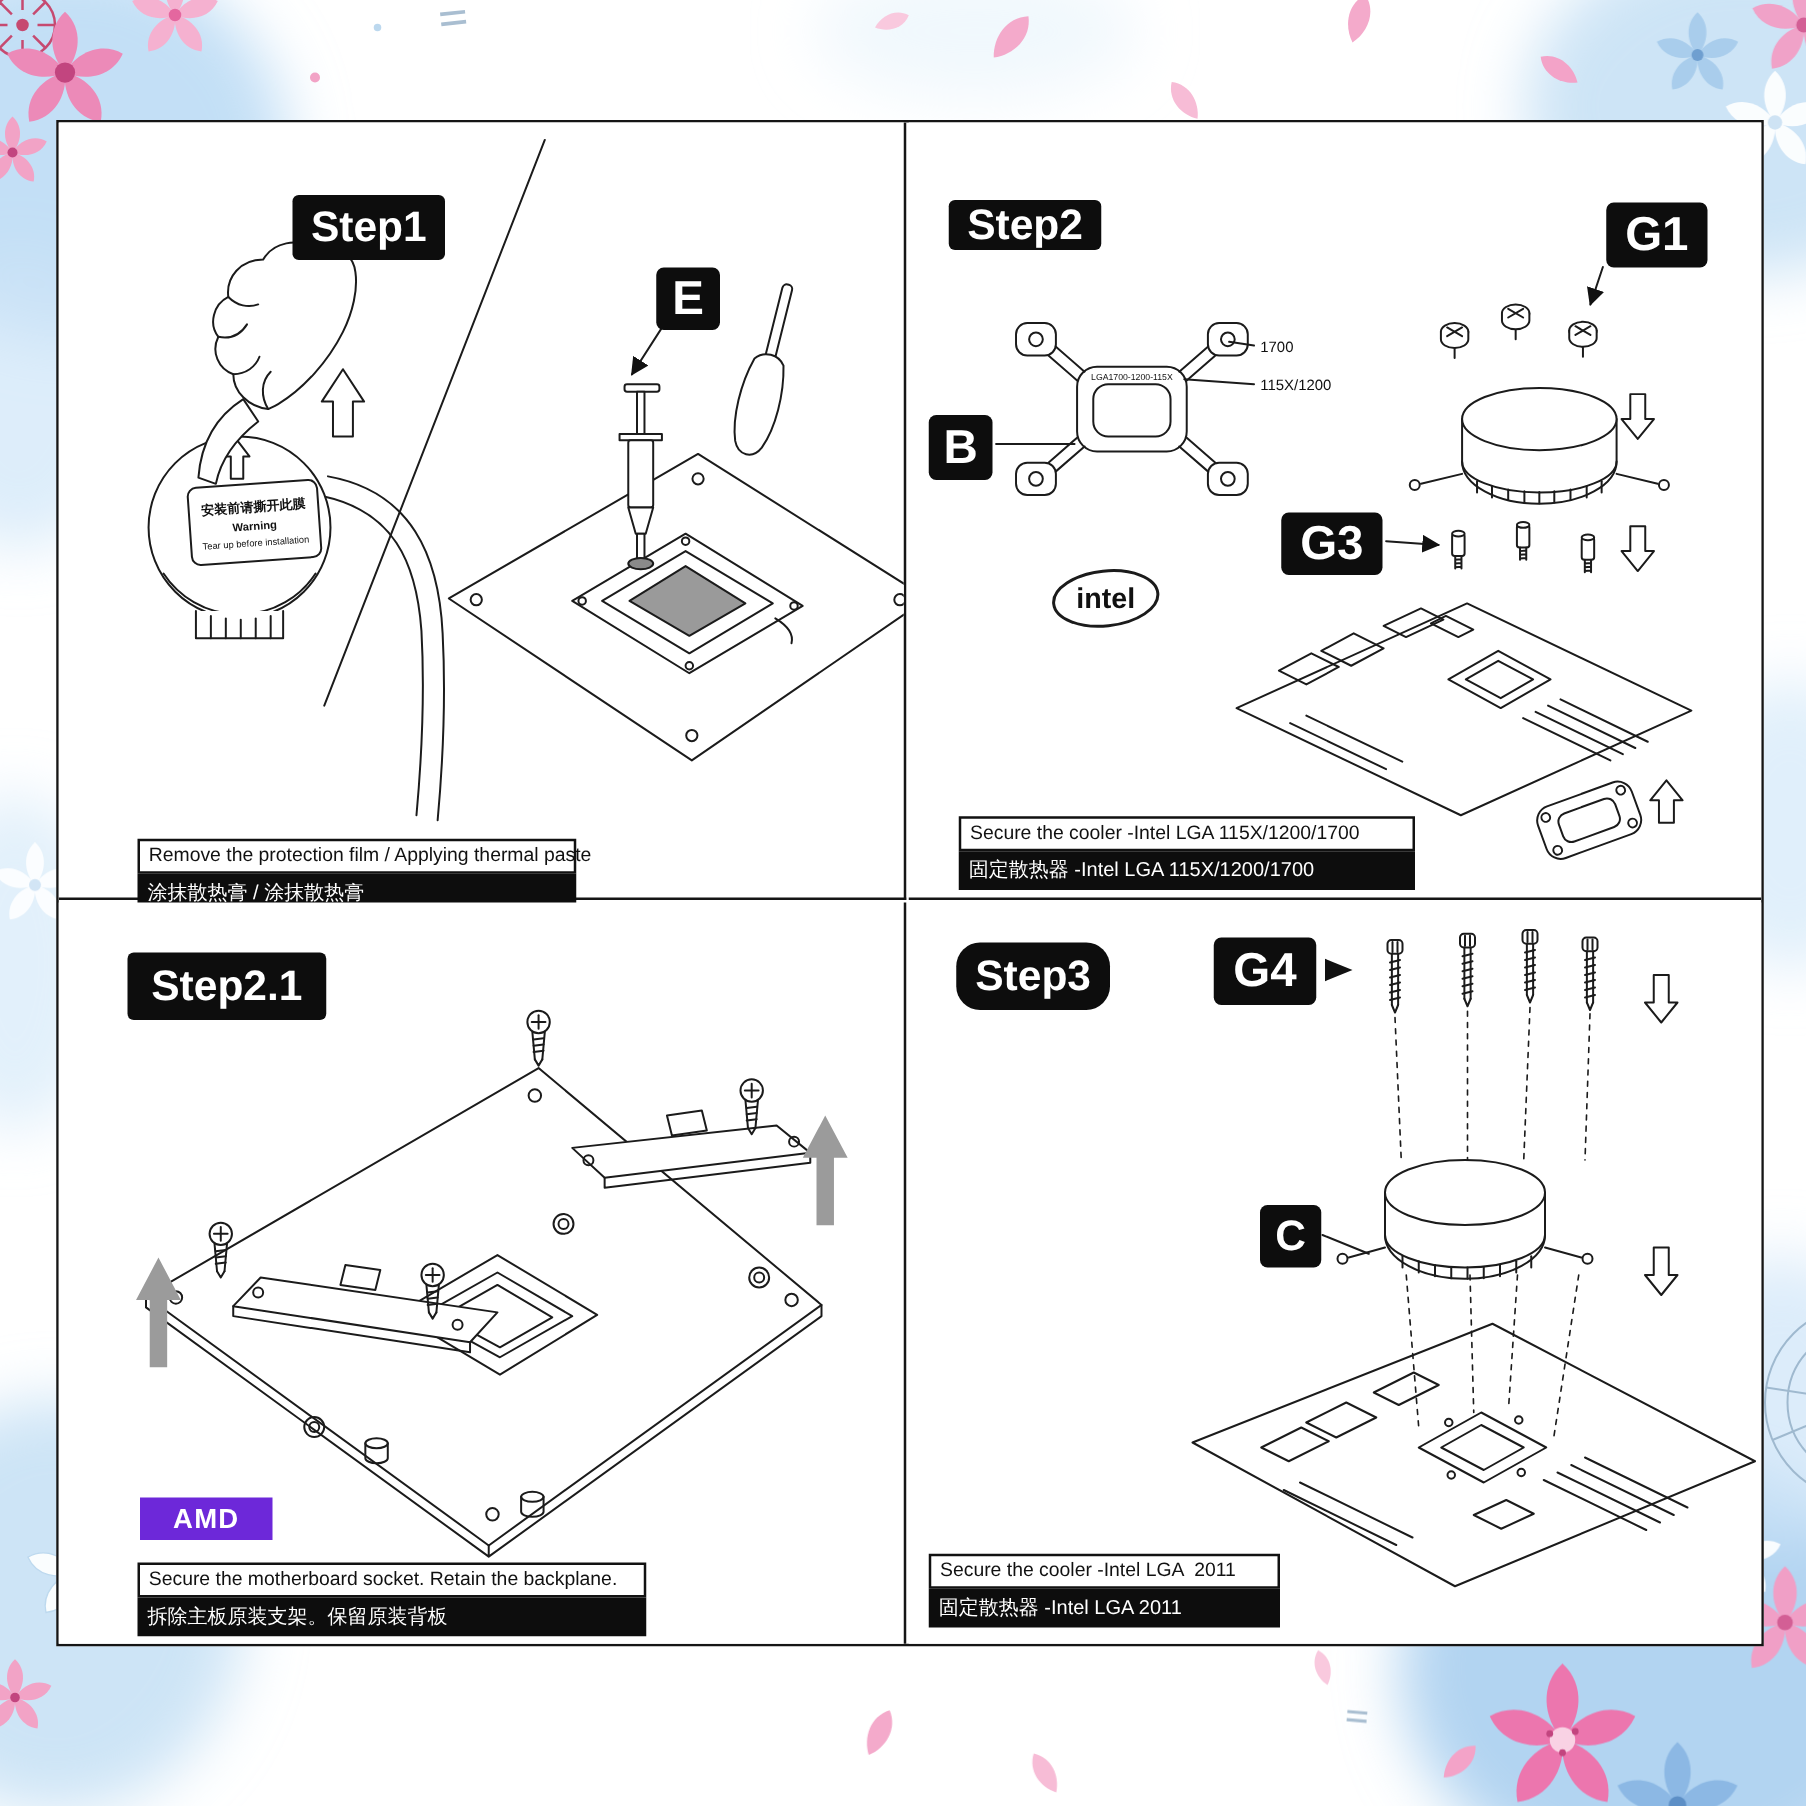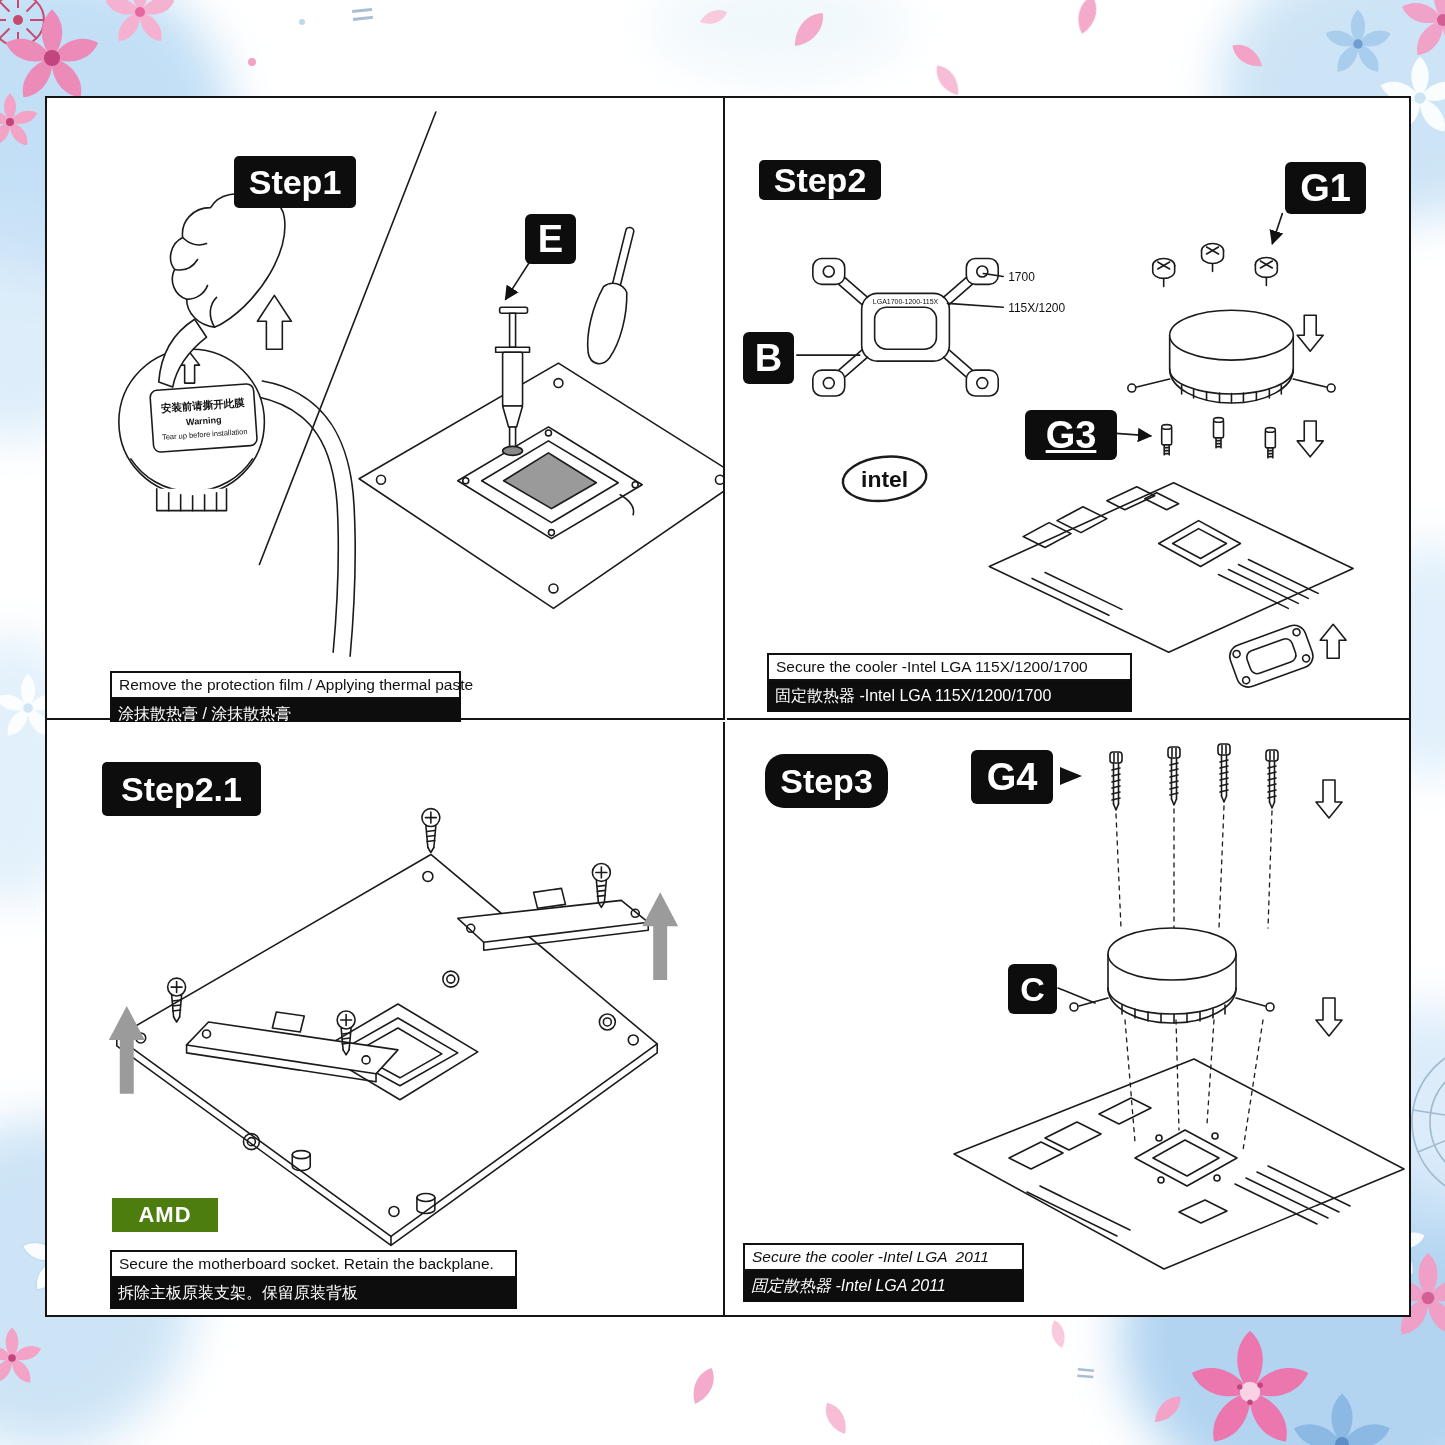--- a/index.html
+++ b/index.html
@@ -33,21 +33,21 @@
   .caption { position:absolute; }
   .cap-en {
     background:#fff; border:2px solid #111; color:#111;
     font-size:15.5px; padding:3px 7px; white-space:pre; display:block;
   }
   .cap-zh {
     background:#0d0d0d; color:#fff;
     font-size:16px; padding:5px 8px; white-space:pre; display:block;
   }
   .amd-badge {
-    position:absolute; background:#4d7c0f; color:#fff; font-size:22px; font-weight:700;
+    position:absolute; background:#6d28d9; color:#fff; font-size:22px; font-weight:700;
     display:flex; align-items:center; justify-content:center; letter-spacing:1px;
   }
 </style>
 </head>
 <body>
 
 <div class="stage">
 
   <svg class="bg-decor" viewBox="0 0 1445 1445">
     <defs>
@@ -402,21 +402,21 @@
             <circle cx="513" cy="574" r="3.5"></circle>
               <circle cx="577" cy="574" r="3.5"></circle>
           </g>
           <path d="M601 562 L601 544 L594 544 L607 528 L620 544 L613 544 L613 562 Z" fill="#fff"></path>
         </g>
       </svg>
 
       <div class="badge step-badge" style="left:32px; top:62px; width:122px; height:40px;">Step2</div>
       <div class="badge part-badge" style="left:558px; top:64px; width:81px; height:52px;">G1</div>
       <div class="badge part-badge" style="left:16px; top:234px; width:51px; height:52px;">B</div>
-      <div class="badge part-badge" style="left:298px; top:312px; width:92px; height:50px;text-decoration:underline;">G3</div>
+      <div class="badge part-badge" style="left:298px; top:312px; width:81px; height:50px;">G3</div>
 
       <div class="caption" style="left:40px; top:555px; width:365px;">
         <span class="cap-en">Secure the cooler -Intel LGA 115X/1200/1700</span>
         <span class="cap-zh">固定散热器 -Intel LGA 115X/1200/1700</span>
       </div>
     </section>
 
     <section class="quad q3">
       <svg class="art" viewBox="0 0 678 593">
         <defs>
@@ -572,20 +572,20 @@
             <path d="M497 84 L492 206 M487 298 L480 402"></path>
             <path d="M545 89 L541 206 M536 298 L516 428"></path>
           </g>
         </g>
       </svg>
 
       <div class="badge step-badge" style="left:38px; top:32px; width:123px; height:54px;border-radius:19px;">Step3</div>
       <div class="badge part-badge" style="left:244px; top:28px; width:82px; height:54px;">G4</div>
       <div class="badge part-badge" style="left:281px; top:242px; width:49px; height:50px; font-size:34px;">C</div>
 
-      <div class="caption" style="left:16px; top:521px; width:281px;font-style:italic;">
+      <div class="caption" style="left:16px; top:521px; width:281px;">
         <span class="cap-en">Secure the cooler -Intel LGA  2011</span>
         <span class="cap-zh">固定散热器 -Intel LGA 2011</span>
       </div>
     </section>
 
   </div>
 </div>
 
 </body></html>

